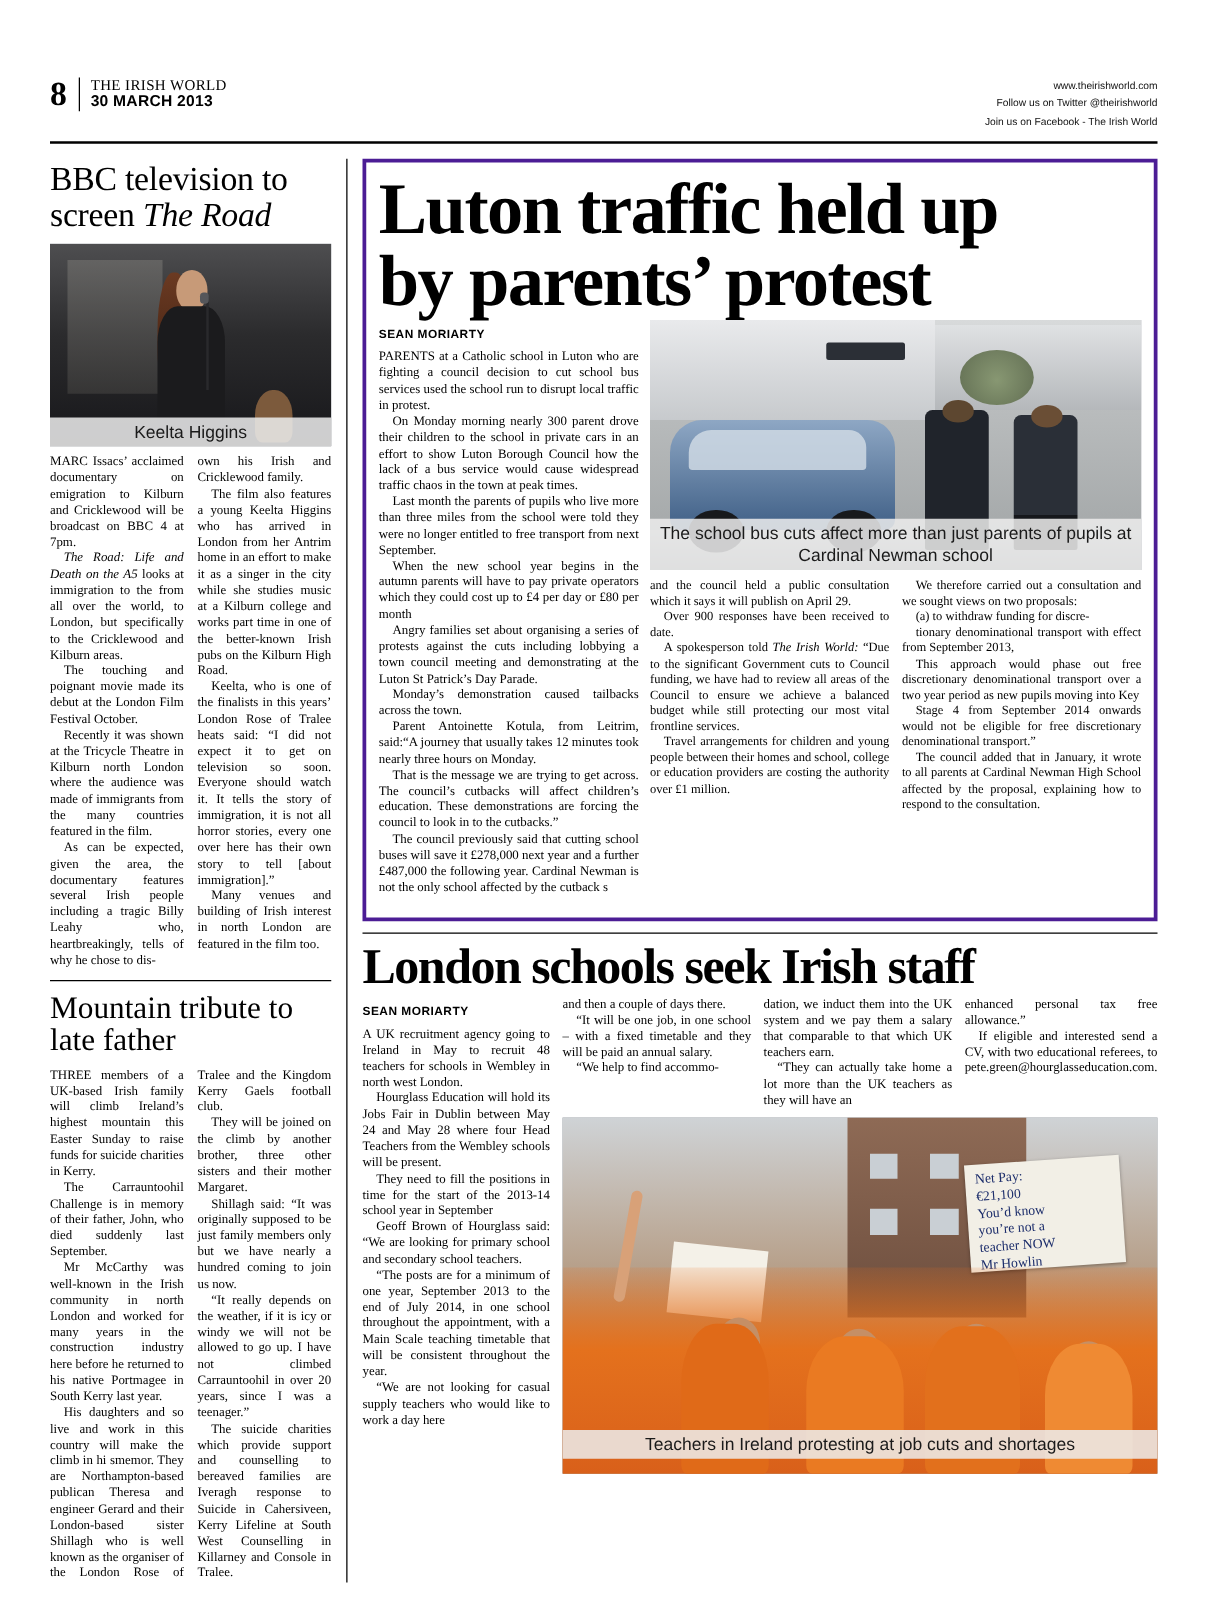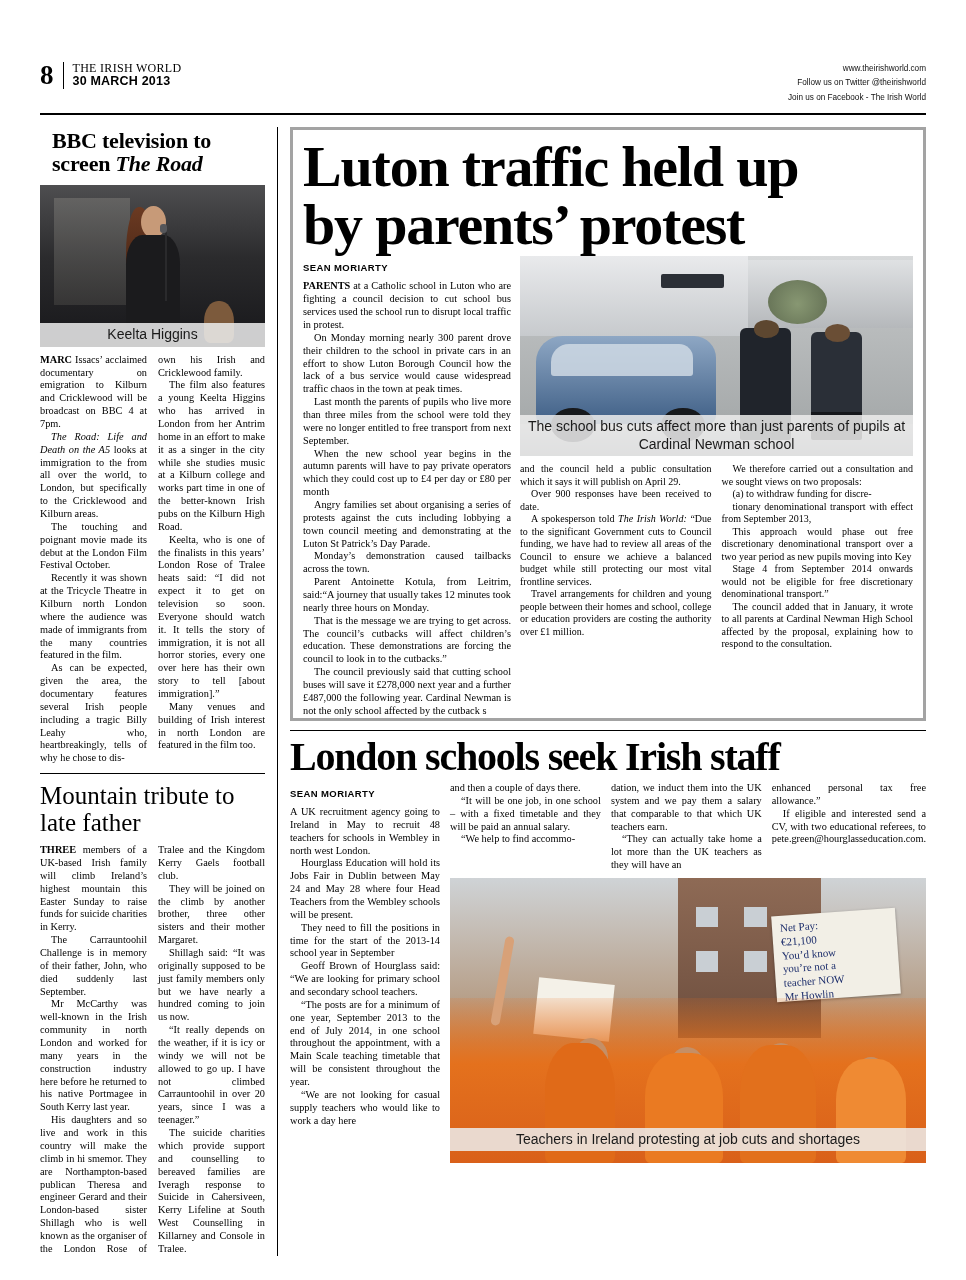--- a/index.html
+++ b/index.html
@@ -28,35 +28,35 @@
               font-size:8.2px; line-height:1.75; color:#111; }
   .mh-hr { border:0; border-top:2px solid #000; margin:8px 0 0 0; }
 
   
   .rule-thin { border:0; border-top:1px solid #000; margin:0; }
   .byline { font-family:Liberation Sans, sans-serif; font-weight:bold;
             font-size:9.5px; letter-spacing:.4px; margin:6px 0 7px 0; }
   .cols p { margin:0; text-align:justify; text-justify:inter-word;
             hyphens:auto; -webkit-hyphens:auto; }
   .cols p + p { text-indent:11px; }
-  .dropname { font-weight:bold; }
+  .dropname { font-weight:normal; }
   .photo { position:relative; overflow:hidden; background:#9aa0a6; }
   .cap { position:absolute; left:0; right:0; bottom:0;
          font-family:"Liberation Sans", sans-serif; font-size:14px;
          text-align:center; color:#1a1a1a; padding:3px 6px;
          background:rgba(236,236,236,.86); line-height:1.25; }
 
   
   .toprow { display:flex; margin-top:12px; }
   .left-col { width:237px; flex:0 0 237px; padding-right:12px; }
   .vrule { width:1px; background:#000; flex:0 0 1px; margin-right:12px; }
   .right-col { flex:1; }
 
-  .hl-small { font-size:22px; line-height:1.06; letter-spacing:-.2px;
-              margin:2px 0 9px 12px; font-weight:bold; }
+  .hl-small { font-size:27px; line-height:1.06; letter-spacing:-.2px;
+              margin:2px 0 9px 0; font-weight:normal; }
   .hl-small em { font-style:italic; }
 
   .bbc-photo { width:100%; height:162px; }
   .bbc-photo .sky { position:absolute; inset:0;
       background:linear-gradient(180deg,#4e4e50 0%,#2b2b2d 45%,#17171a 100%); }
   .bbc-photo .panel { position:absolute; left:6%; top:8%; width:34%; height:66%;
       background:linear-gradient(180deg,#6d6c6a,#3d3c3b); opacity:.75; }
   .bbc-photo .hairL { position:absolute; left:38%; top:14%; width:12%; height:62%;
       background:linear-gradient(180deg,#6b3a22,#3a1d10); border-radius:46% 46% 38% 38%; }
   .bbc-photo .head { position:absolute; left:45%; top:13%; width:11%; height:20%;
@@ -69,21 +69,21 @@
       background:#55565a; border-radius:3px; }
   .bbc-photo .head2 { position:absolute; left:73%; top:72%; width:13%; height:26%;
       background:#7c5a3c; border-radius:48% 48% 20% 20%; }
 
   .body-sm { font-size:10.3px; line-height:1.25; }
 
   .hl-mid { font-size:25px; line-height:1.06; margin:9px 0 8px 0; font-weight:normal; }
   .twocol2 { column-count:2; column-gap:11px; column-rule:none; }
 
   
-  .boxed { border:3px solid #a3a3a3; padding:9px 10px 0 10px; }
+  .boxed { border:3px solid #4c1d95; padding:9px 10px 16px 10px; }
   .hl-huge { font-size:58px; line-height:.96; font-weight:bold; letter-spacing:-1.2px;
              margin:0 0 2px 0; font-family:"Liberation Serif", serif; }
   .luton-grid { display:flex; gap:9px; }
   .luton-c1 { width:208px; flex:0 0 208px; }
   .luton-c23 { flex:1; }
   .luton-photo { position:relative; width:100%; height:200px; overflow:hidden; margin-bottom:7px; }
   .lp-sky { position:absolute; inset:0; background:linear-gradient(180deg,#d8dadb,#b9bcbd 35%,#9fa3a4 100%); }
   .lp-bld { position:absolute; left:0; top:0; width:58%; height:40%;
             background:linear-gradient(180deg,#e9eaec,#c7cacd); }
   .lp-bld2 { position:absolute; left:58%; top:2%; width:42%; height:34%;

